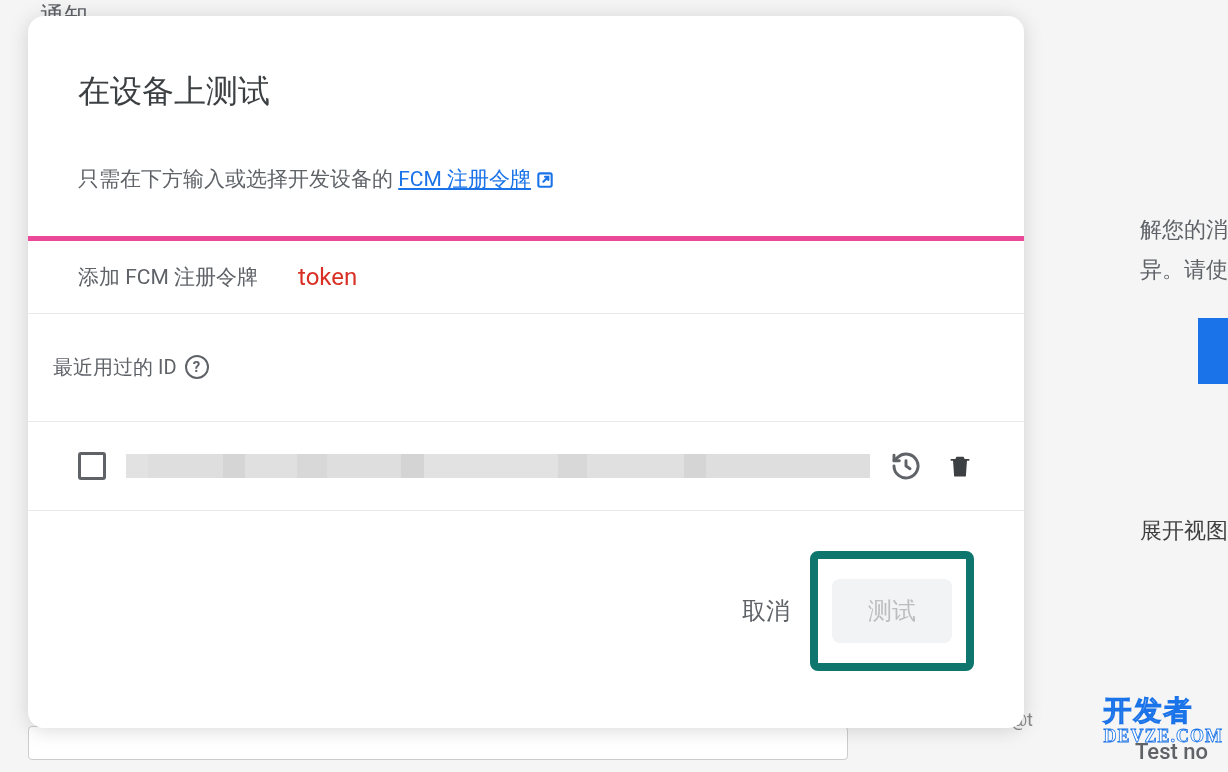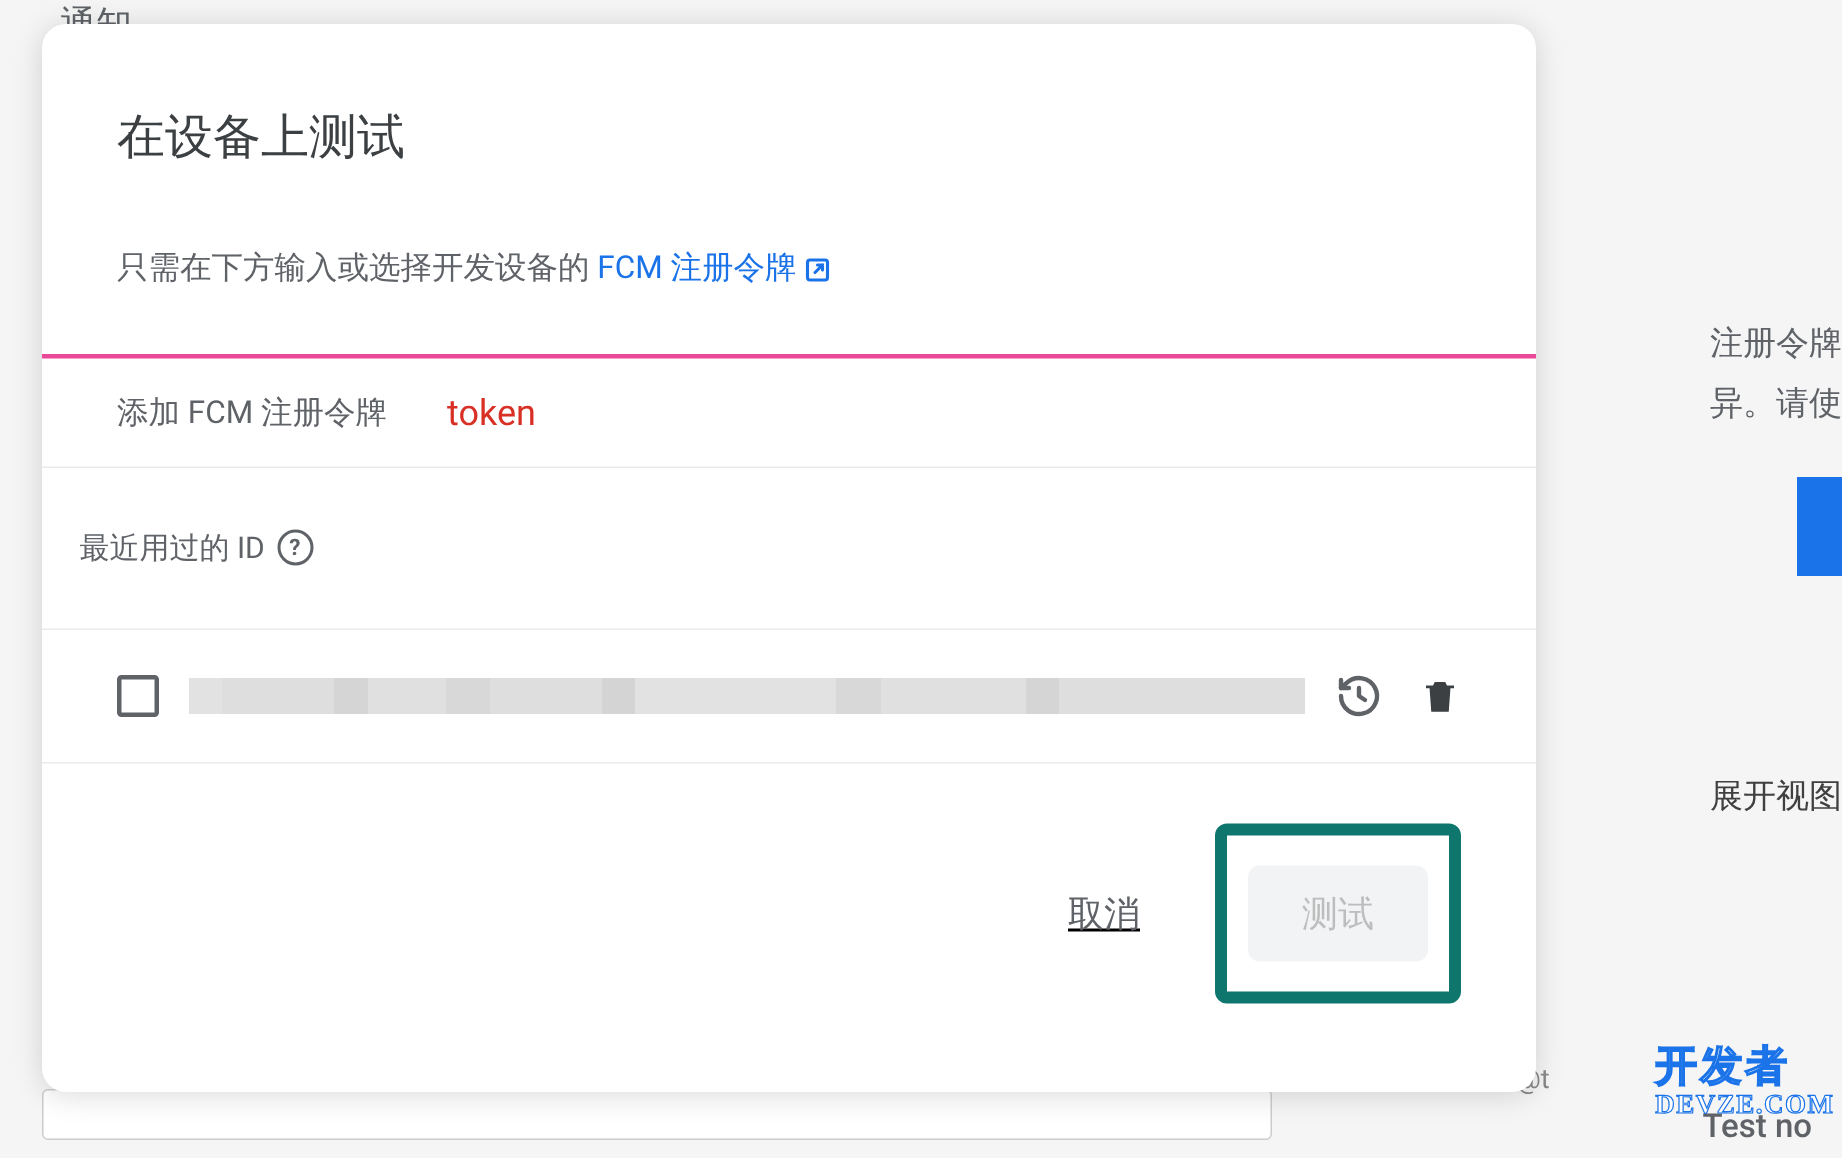--- a/index.html
+++ b/index.html
@@ -134,32 +134,33 @@
     
     .modal-description {
       padding: 50px 50px 40px 50px;
       font-size: 21px;
       color: #5f6368;
       line-height: 1.5;
     }
     
     .fcm-link {
       color: #1a73e8;
+      text-decoration: underline;
       display: inline-flex;
       align-items: center;
       gap: 4px;
     }
     
     .fcm-link svg {
       width: 20px;
       height: 20px;
     }
     
     .input-row {
-      border-top: 3px solid #ec4899;
+      border-top: 5px solid #ec4899;
       border-bottom: 1px solid #e8eaed;
       padding: 22px 50px;
       display: flex;
       gap: 40px;
     }
     
     .input-label {
       font-size: 21px;
       color: #5f6368;
     }
@@ -243,22 +244,20 @@
       width: 28px;
       height: 32px;
       color: #3c4043;
     }
     
     .modal-footer {
       padding: 40px 50px;
       display: flex;
       justify-content: flex-end;
       align-items: center;
-      gap: 30px;
-      text-decoration: underline;
     }
     
     .cancel-btn {
       font-size: 24px;
       color: #5f6368;
       cursor: pointer;
       padding: 12px 20px;
     }
     
     .test-btn-wrapper {
@@ -276,21 +275,21 @@
       cursor: pointer;
       display: inline-block;
     }
   </style>
 </head>
 <body>
 
 <div class="background-content">
   <div class="bg-header">通知</div>
   <div class="bg-right-text1">
-    <span>注册令牌</span><br>
+    <span>解您的消</span><br>
     <span>异。请使</span>
   </div>
   <div class="bg-right-blue-bar"></div>
   <div class="bg-right-text2">展开视图</div>
   <div class="bg-bottom-box"></div>
   <div class="bg-at">@t</div>
   <div class="bg-bottom-right">Test no</div>
 </div>
 
 <div class="modal">

